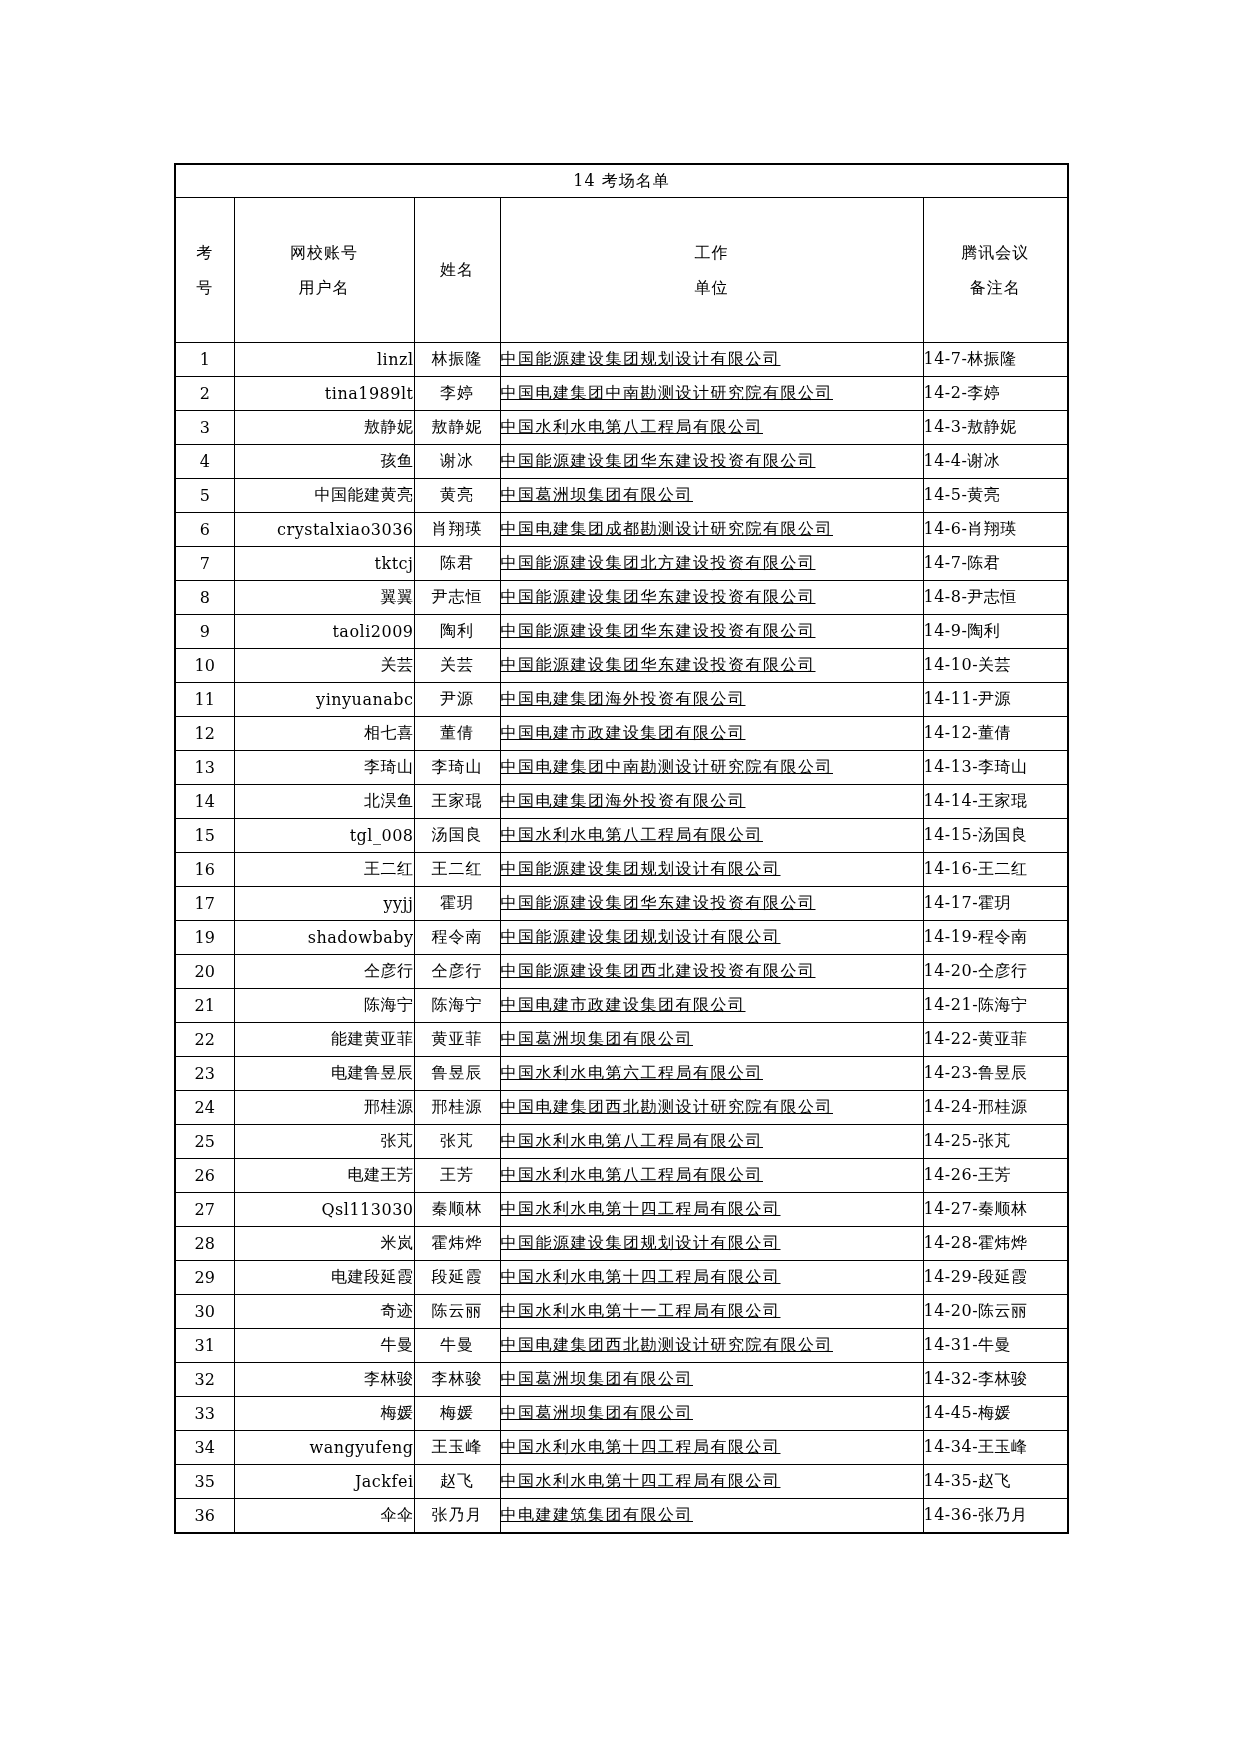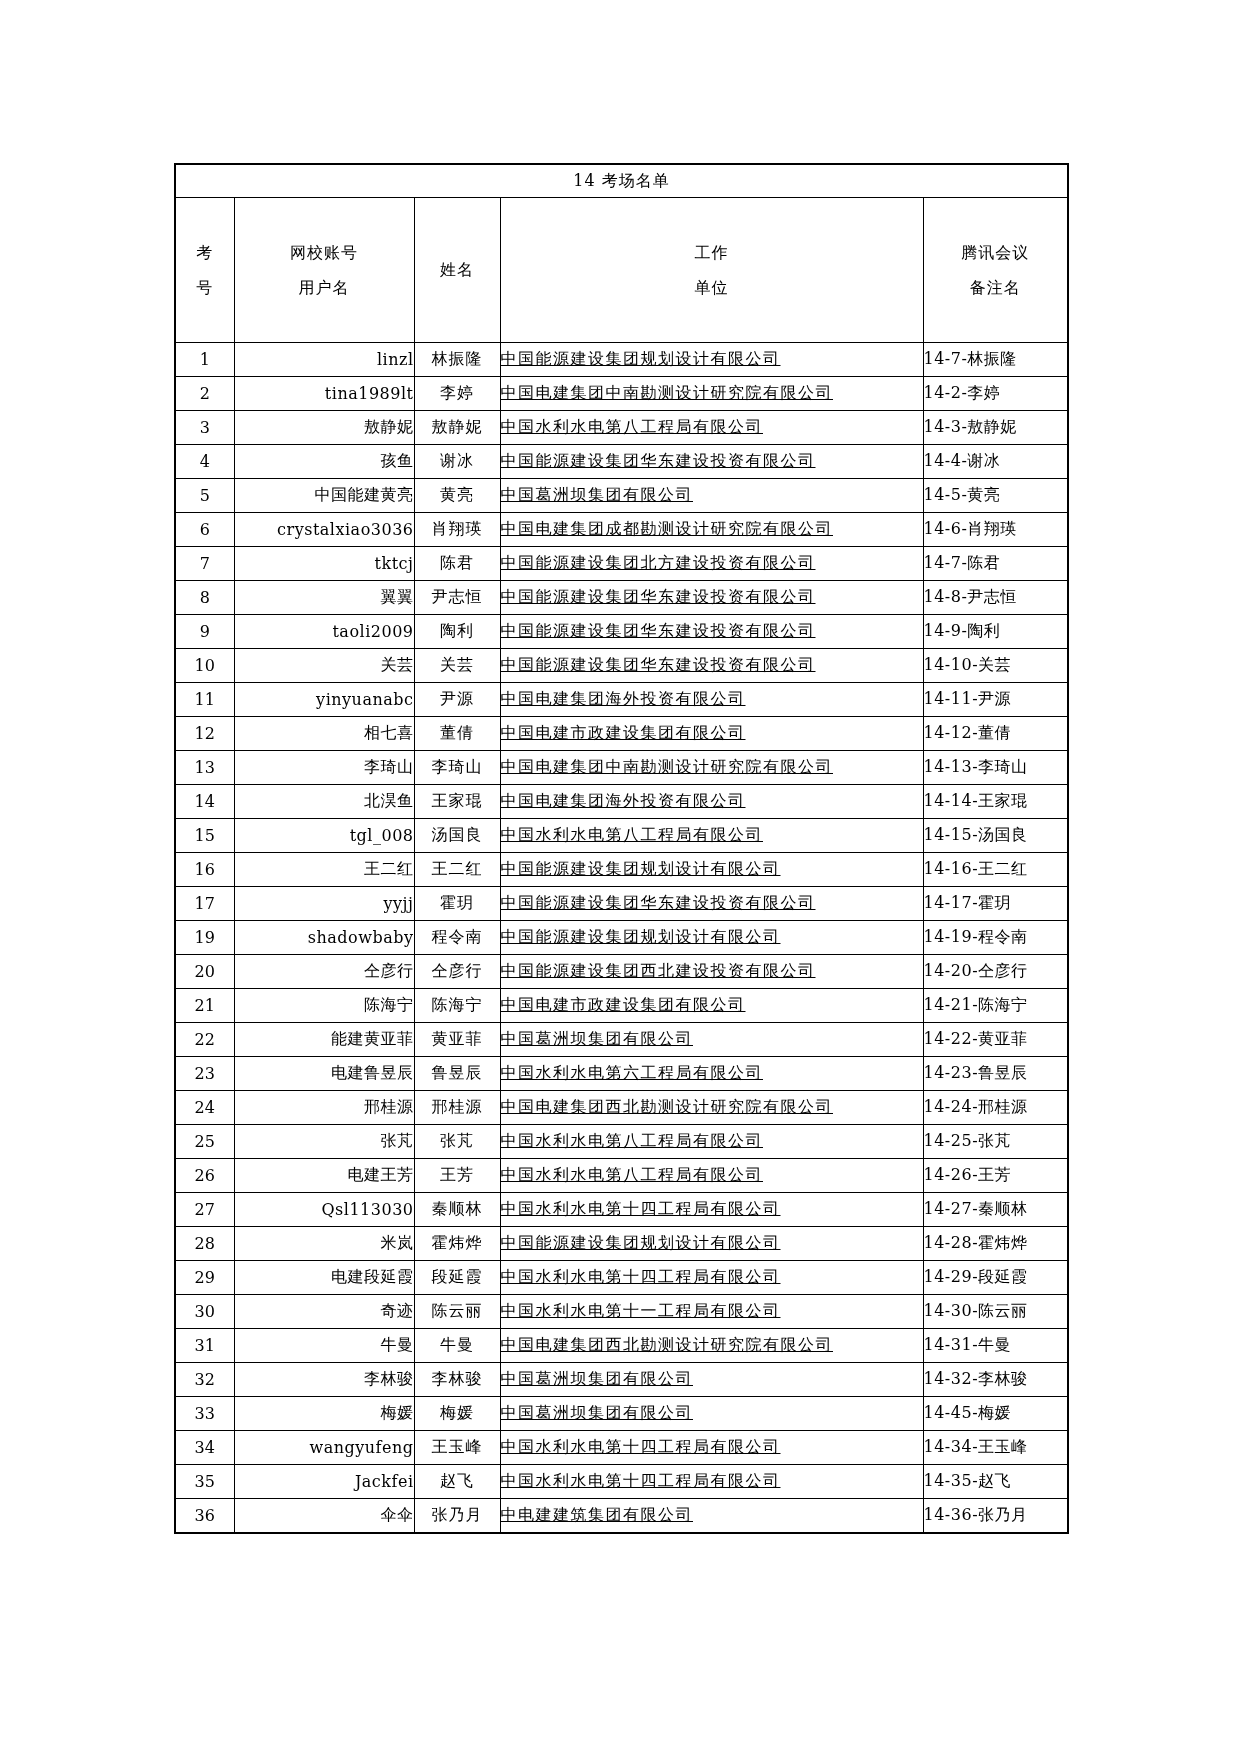--- a/index.html
+++ b/index.html
@@ -308,21 +308,21 @@
     <td class="c-user">电建段延霞</td>
     <td class="c-name">段延霞</td>
     <td class="c-org">中国水利水电第十四工程局有限公司</td>
     <td class="c-remark">14-29-段延霞</td>
   </tr>
         <tr>
     <td class="c-no">30</td>
     <td class="c-user">奇迹</td>
     <td class="c-name">陈云丽</td>
     <td class="c-org">中国水利水电第十一工程局有限公司</td>
-    <td class="c-remark">14-30-陈云丽</td>
+    <td class="c-remark">14-20-陈云丽</td>
   </tr>
         <tr>
     <td class="c-no">31</td>
     <td class="c-user">牛曼</td>
     <td class="c-name">牛曼</td>
     <td class="c-org">中国电建集团西北勘测设计研究院有限公司</td>
     <td class="c-remark">14-31-牛曼</td>
   </tr>
         <tr>
     <td class="c-no">32</td>

